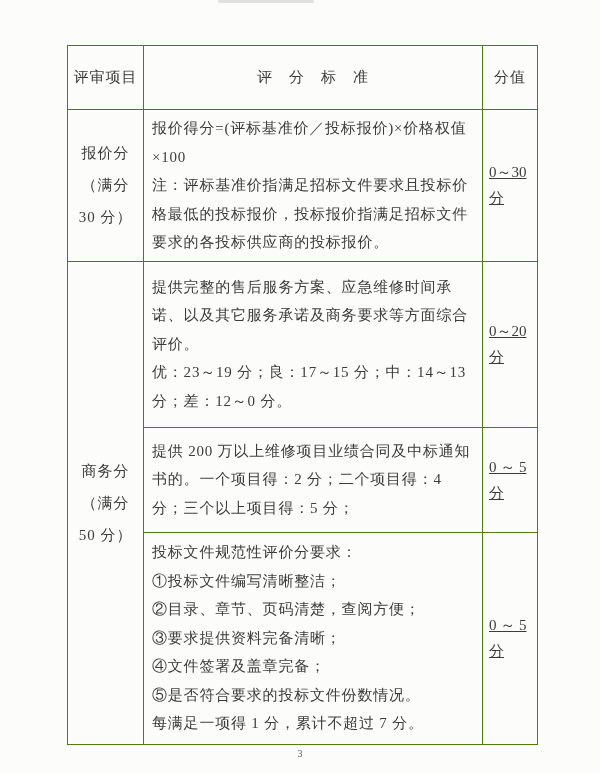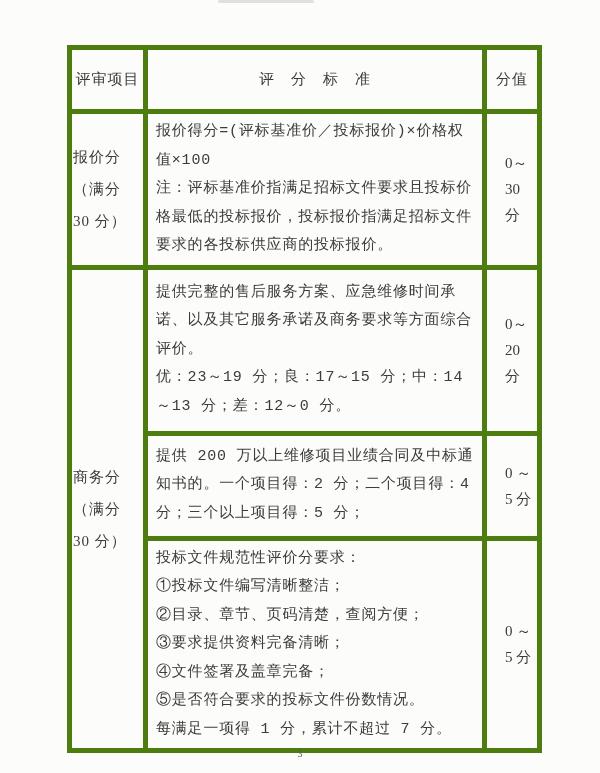--- a/index.html
+++ b/index.html
@@ -28,58 +28,59 @@
   }
   table.eval-table {
     position: absolute;
     left: 67px;
     top: 45px;
     width: 470px;
     border-collapse: collapse;
     table-layout: fixed;
   }
   table.eval-table td {
-    border: 5px solid #4d7c0f;
+    border: 1px solid #4d7c0f;
     font-size: 15px;
     overflow: hidden;
   }
   col.c1 { width: 76px; }
   col.c2 { width: 339px; }
   col.c3 { width: 55px; }
   tr.r-head { height: 64px; }
   tr.r1 { height: 141px; }
   tr.r2 { height: 166px; }
   tr.r3 { height: 105px; }
   tr.r4 { height: 212px; }
   td.th {
     text-align: center;
     vertical-align: middle;
     letter-spacing: 1px;
     font-size: 15px;
   }
   td.item-cell {
+    text-align: center;
     vertical-align: middle;
     white-space: pre-line;
     line-height: 32px;
     letter-spacing: 1px;
   }
   td.criteria-cell {
     vertical-align: middle;
     white-space: pre-line;
     padding: 4px 8px;
     line-height: 28.5px;
     letter-spacing: 0.8px;
     text-align: left;
-    font-family: Liberation Mono, monospace;
   }
   td.score-cell {
     vertical-align: middle;
     text-align: left;
-    padding: 0 3px 0 18px;
+    padding: 0 3px 0 6px;
     line-height: 26px;
+    text-decoration: underline;
   }
   .page-num {
     position: absolute;
     top: 748px;
     left: 0;
     width: 600px;
     text-align: center;
     font-size: 10px;
     color: #5a5a5a;
   }
@@ -109,21 +110,21 @@
 （满分
 30 分）</td>
         <td class="criteria-cell">报价得分=(评标基准价／投标报价)×价格权值×100
 注：评标基准价指满足招标文件要求且投标价格最低的投标报价，投标报价指满足招标文件要求的各投标供应商的投标报价。</td>
         <td class="score-cell">0～30 分</td>
       </tr>
 
       <tr class="r2">
         <td class="item-cell" rowspan="3">商务分
 （满分
-30 分）</td>
+50 分）</td>
         <td class="criteria-cell">提供完整的售后服务方案、应急维修时间承诺、以及其它服务承诺及商务要求等方面综合评价。
 优：23～19 分；良：17～15 分；中：14～13 分；差：12～0 分。</td>
         <td class="score-cell">0～20 分</td>
       </tr>
 
       <tr class="r3">
         <td class="criteria-cell">提供 200 万以上维修项目业绩合同及中标通知书的。一个项目得：2 分；二个项目得：4 分；三个以上项目得：5 分；</td>
         <td class="score-cell">0 ～ 5 分</td>
       </tr>
 

